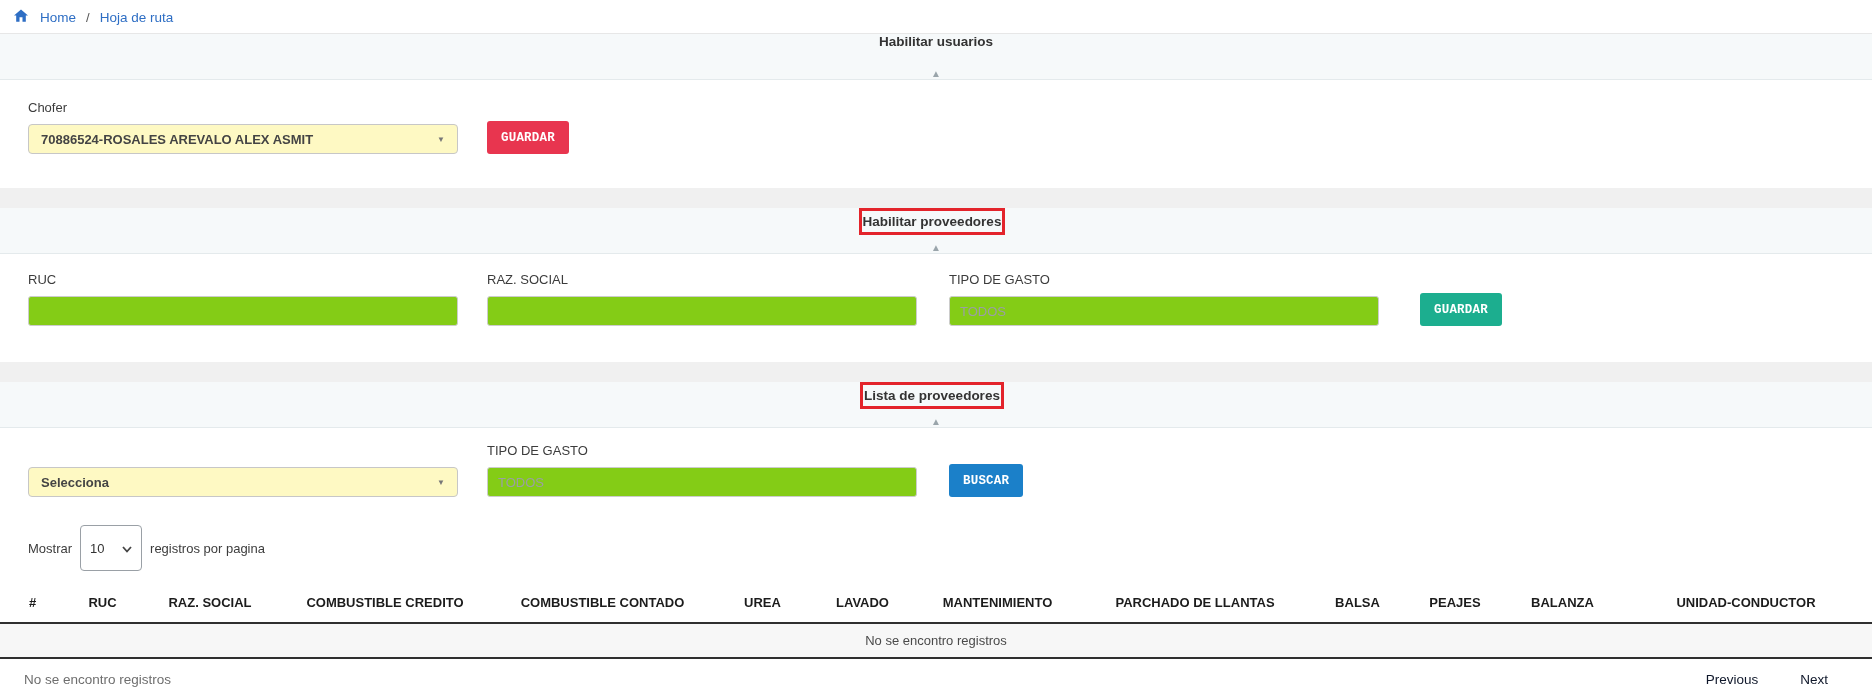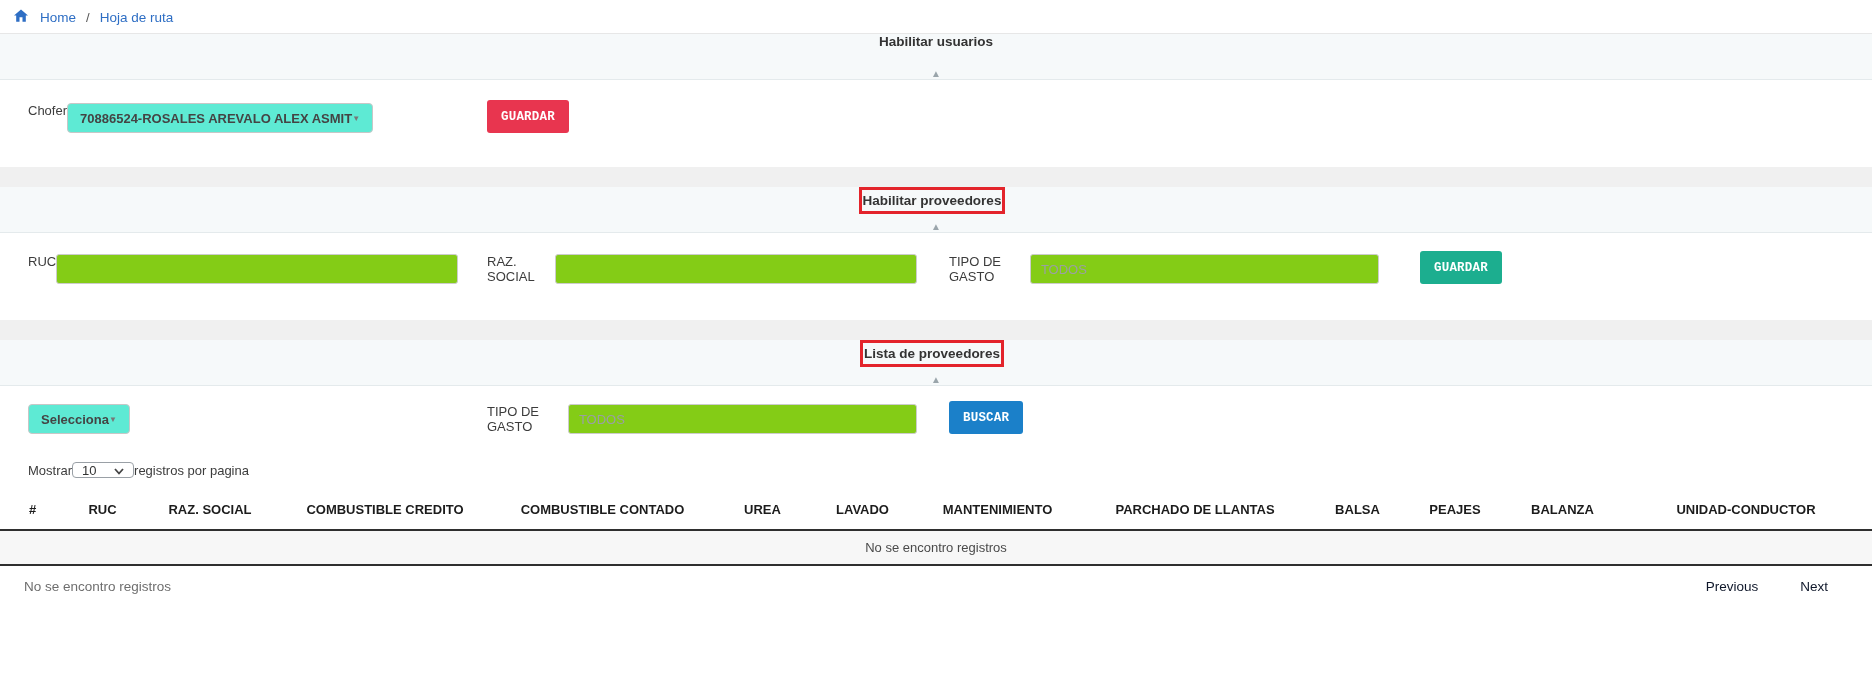--- a/index.html
+++ b/index.html
@@ -38,51 +38,51 @@
     display:inline-block;
     background:transparent;
   }
   .collapse-icon { color:#9aa5ab; font-size:10px; cursor:pointer; line-height:1; }
   .band { height:20px; background:#f0f0f0; }
   .card-body { padding:20px 28px 34px 28px; background:#fff; }
   .card-body.p2 { padding:18px 28px 36px 28px; }
   .inner { padding:15px 28px 0 28px; }
   
   .form-row { display:flex; align-items:flex-end; }
-  .field { display:flex; flex-direction:row; width:430px; }
+  .field { display:flex; flex-direction:column; width:430px; }
   .field.gap1 { margin-right:29px; }
   .field.gap2 { margin-right:32px; }
   .field.gap3 { margin-right:41px; }
   .field label { font-size:13px; color:#3c3c3c; margin-bottom:8px; height:16px; }
   .text-input {
     height:30px; border:1px solid #ccc; border-radius:3px;
     padding:0 10px; font-size:13px; color:#444; width:100%;
     font-family:"Liberation Sans", sans-serif; outline:none; background:#84cc16;
   }
   .text-input::placeholder { color:#9a9fa4; opacity:1; }
   .select-box {
     height:30px; border:1px solid #c7c7c7; border-radius:4px;
     display:flex; align-items:center; justify-content:space-between;
-    padding:0 12px; background:#5eead4; cursor:pointer;
+    padding:0 12px; background:#fef9c3; cursor:pointer;
   }
   .select-box .sel-value { font-weight:bold; color:#444; font-size:13px; }
   .select-box .caret { color:#777; font-size:8px; }
   .btn {
     height:33px; border:none; border-radius:3px;
     color:#fff; font-weight:bold; font-size:12.5px;
     padding:0 14px; cursor:pointer; letter-spacing:.2px;
     font-family:Liberation Mono, monospace;
   }
   .btn-danger  { background:#e8354f; }
   .btn-success { background:#1cae8f; }
   .btn-primary { background:#1b80c9; }
   
-  .mostrar-row { display:flex; align-items:center; margin-top:28px; color:#3c3c3c; }
+  .mostrar-row { display:flex; align-items:center; margin-top:28px; gap:8px; color:#3c3c3c; }
   .page-size-select {
-    width:62px; height:16px; border:1px solid #9aa0a6; border-radius:4px;
+    width:62px; height:46px; border:1px solid #9aa0a6; border-radius:4px;
     display:flex; align-items:center; justify-content:space-between;
     padding:0 9px; background:#fff; cursor:pointer; font-size:13px; color:#333;
   }
   
   table { width:100%; border-collapse:collapse; table-layout:fixed; margin-top:12px; }
   thead th {
     font-size:13px; font-weight:bold; color:#1c1c1c;
     padding:12px 6px; text-align:center;
     border-bottom:2px solid #2f2f2f;
     overflow:hidden; white-space:nowrap;

